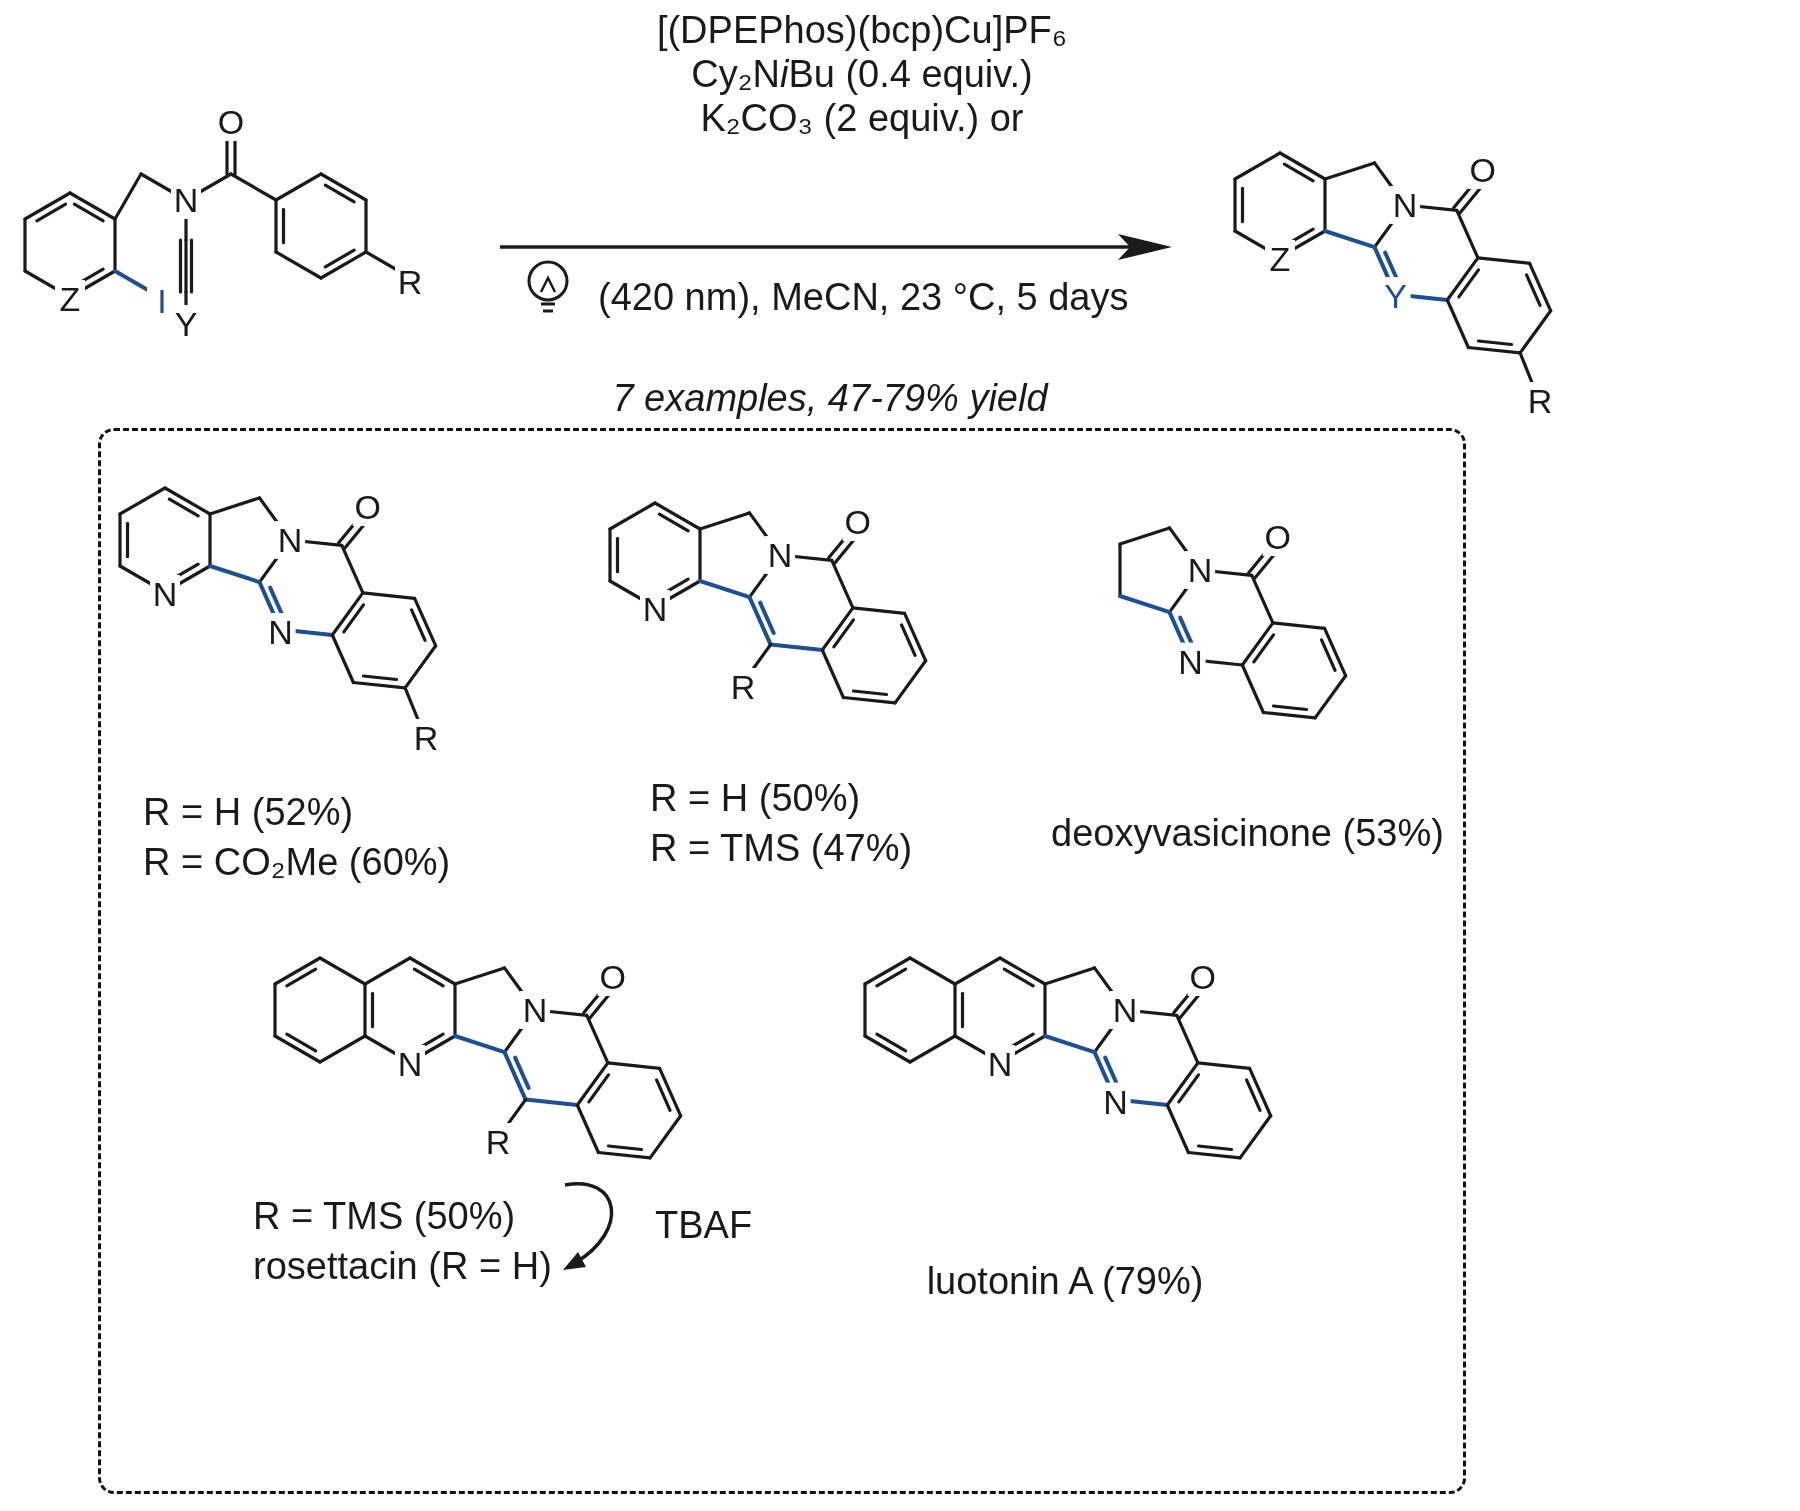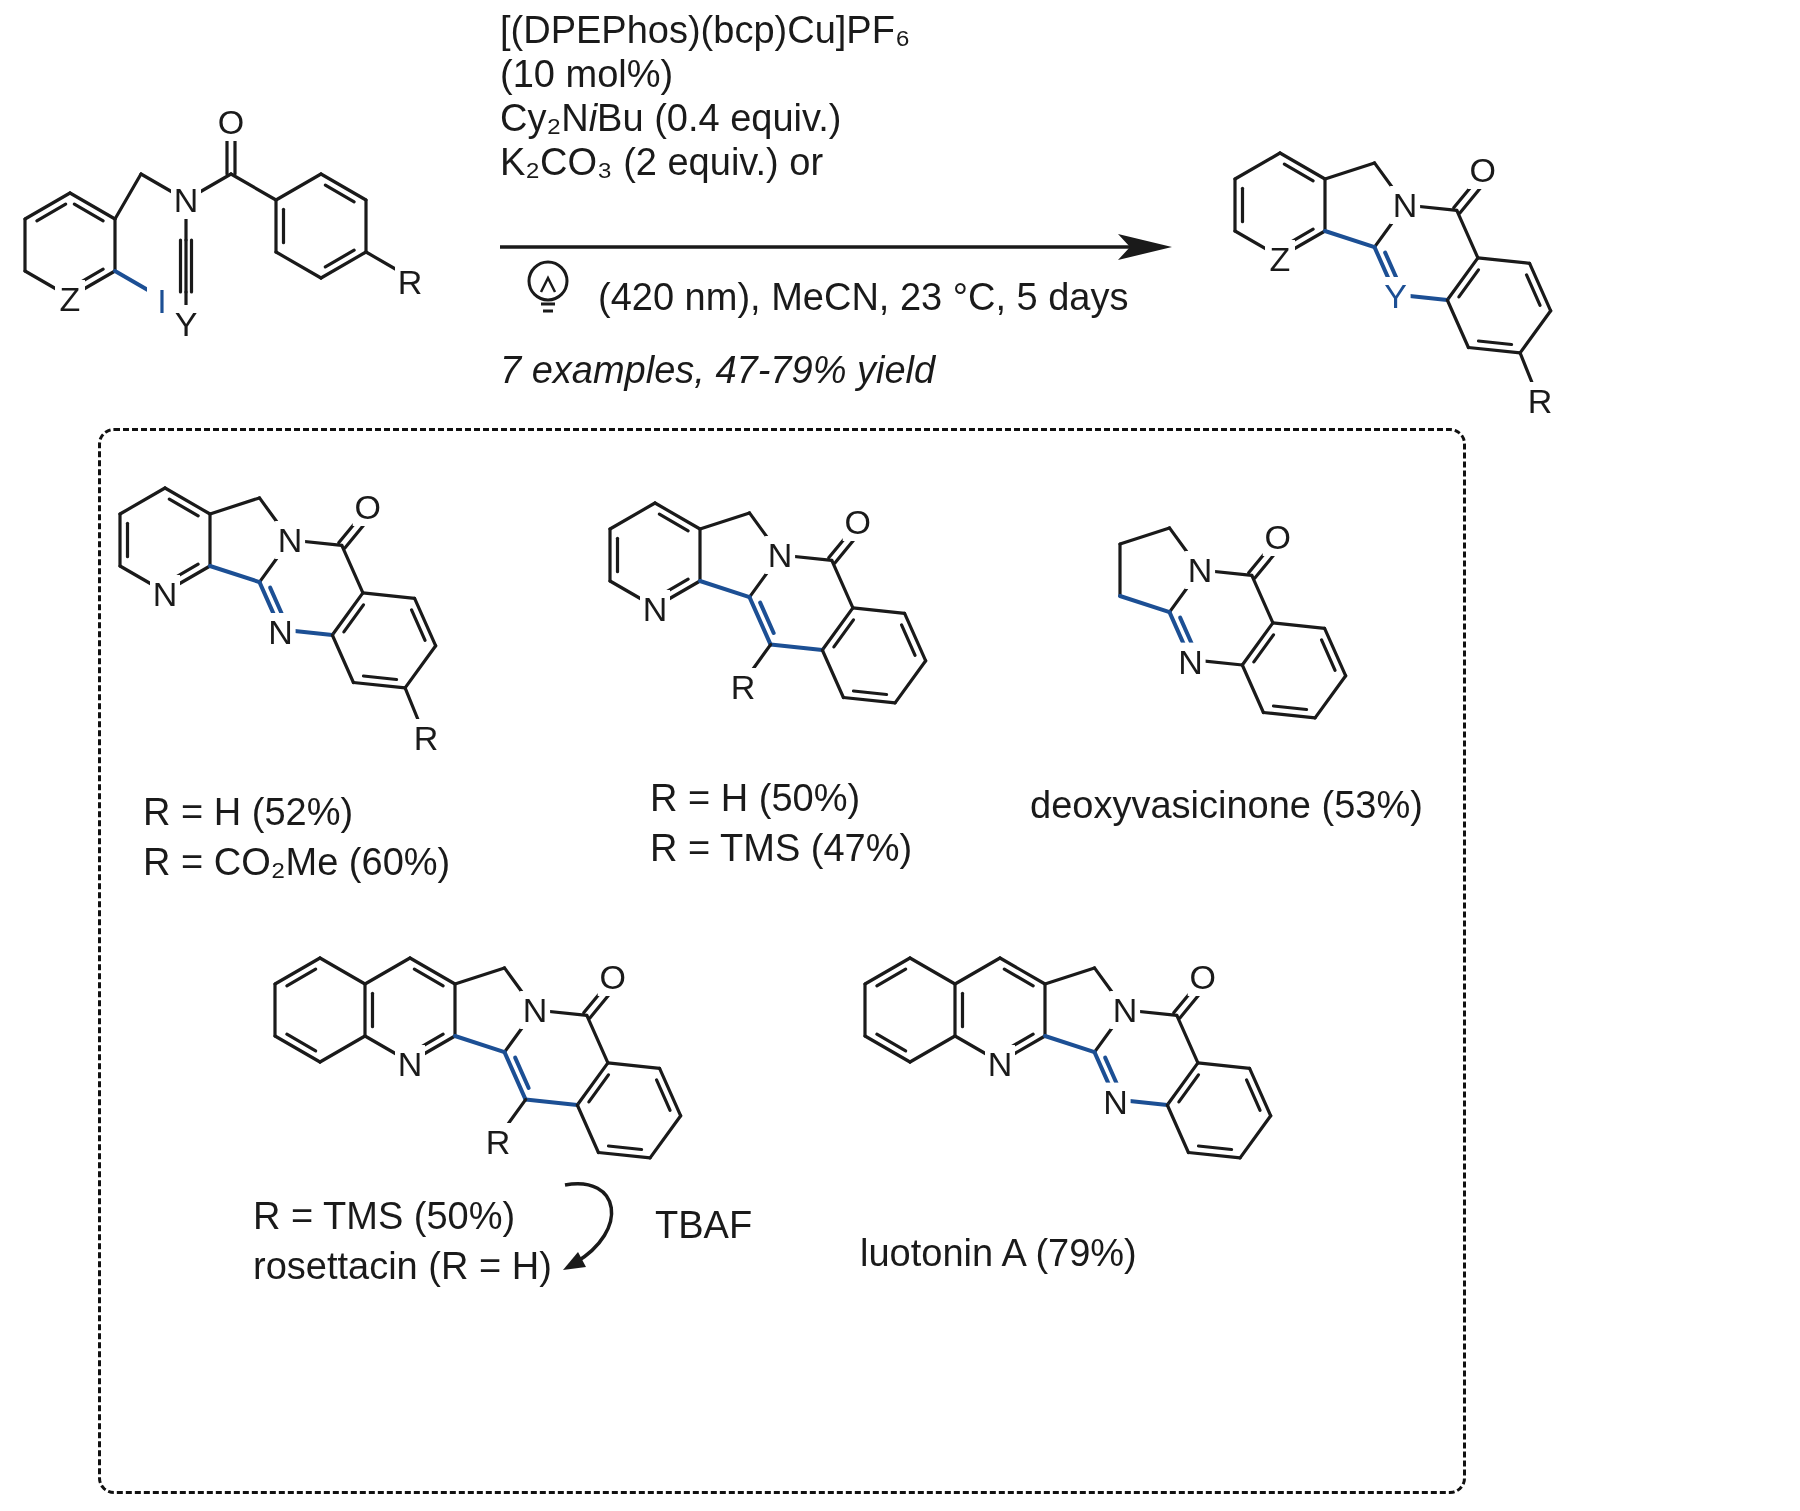--- a/index.html
+++ b/index.html
@@ -1,23 +1,23 @@
 <!DOCTYPE html>
 <html><head>
 <meta charset="utf-8">
 <style>
   html,body{margin:0;padding:0;background:#fff;}
   .canvas{position:relative;width:1800px;height:1511px;background:#ffffff;
           font-family:"Liberation Sans", sans-serif;color:#1a1a1a;overflow:hidden;}
   .abs{position:absolute;}
   .txt{font-size:38px;line-height:50px;white-space:nowrap;}
-  .cond{left:500px;top:8px;width:724px;text-align:left;font-size:38px;line-height:44px;}
+  .cond{left:500px;top:8px;width:724px;text-align:center;font-size:38px;line-height:44px;}
   .it{font-style:italic;}
   .italicline{font-style:italic;}
-  .center{}
+  .center{text-align:center;margin-top:28px;}
   .box{left:98px;top:428px;width:1362px;height:1060px;border:3.5px dashed #111;border-radius:16px;}
   svg{overflow:visible;}
 </style>
 </head>
 <body>
 
 <div class="canvas">
 
   <svg id="m-sub" class="abs" style="left:0;top:15px" width="480" height="350" viewBox="0 0 480 350">
       <line x1="70" y1="178" x2="115" y2="204" stroke="#1a1a1a" stroke-width="3.2" stroke-linecap="round"></line>
@@ -60,21 +60,20 @@
       <rect x="216" y="88" width="30" height="38" fill="#ffffff"></rect>
       <text x="231" y="119" text-anchor="middle" font-family="&quot;Liberation Sans&quot;, sans-serif" font-size="34" fill="#1a1a1a">O</text>
       <rect x="171" y="290" width="30" height="38" fill="#ffffff"></rect>
       <text x="186" y="321" text-anchor="middle" font-family="&quot;Liberation Sans&quot;, sans-serif" font-size="34" fill="#1a1a1a">Y</text>
       <rect x="395" y="248" width="30" height="38" fill="#ffffff"></rect>
       <text x="410" y="279" text-anchor="middle" font-family="&quot;Liberation Sans&quot;, sans-serif" font-size="34" fill="#1a1a1a">R</text>
     </svg>
 
   <div class="abs cond">
     <div>[(DPEPhos)(bcp)Cu]PF₆</div>
-    <div>(10 mol%)</div>
     <div><span>Cy₂N</span><span class="it">i</span><span>Bu (0.4 equiv.)</span></div>
     <div>K₂CO₃ (2 equiv.) or</div>
   </div>
 
   <svg class="abs" style="left:490px;top:220px" width="700" height="54" viewBox="0 0 700 54">
     <line x1="10" y1="27" x2="640" y2="27" stroke="#1a1a1a" stroke-width="3.5"></line>
     <polygon points="682,27 628,14 640,27 628,40" fill="#1a1a1a"></polygon>
   </svg>
 
   <svg class="abs" style="left:515px;top:252px" width="66" height="76" viewBox="0 0 66 76">

